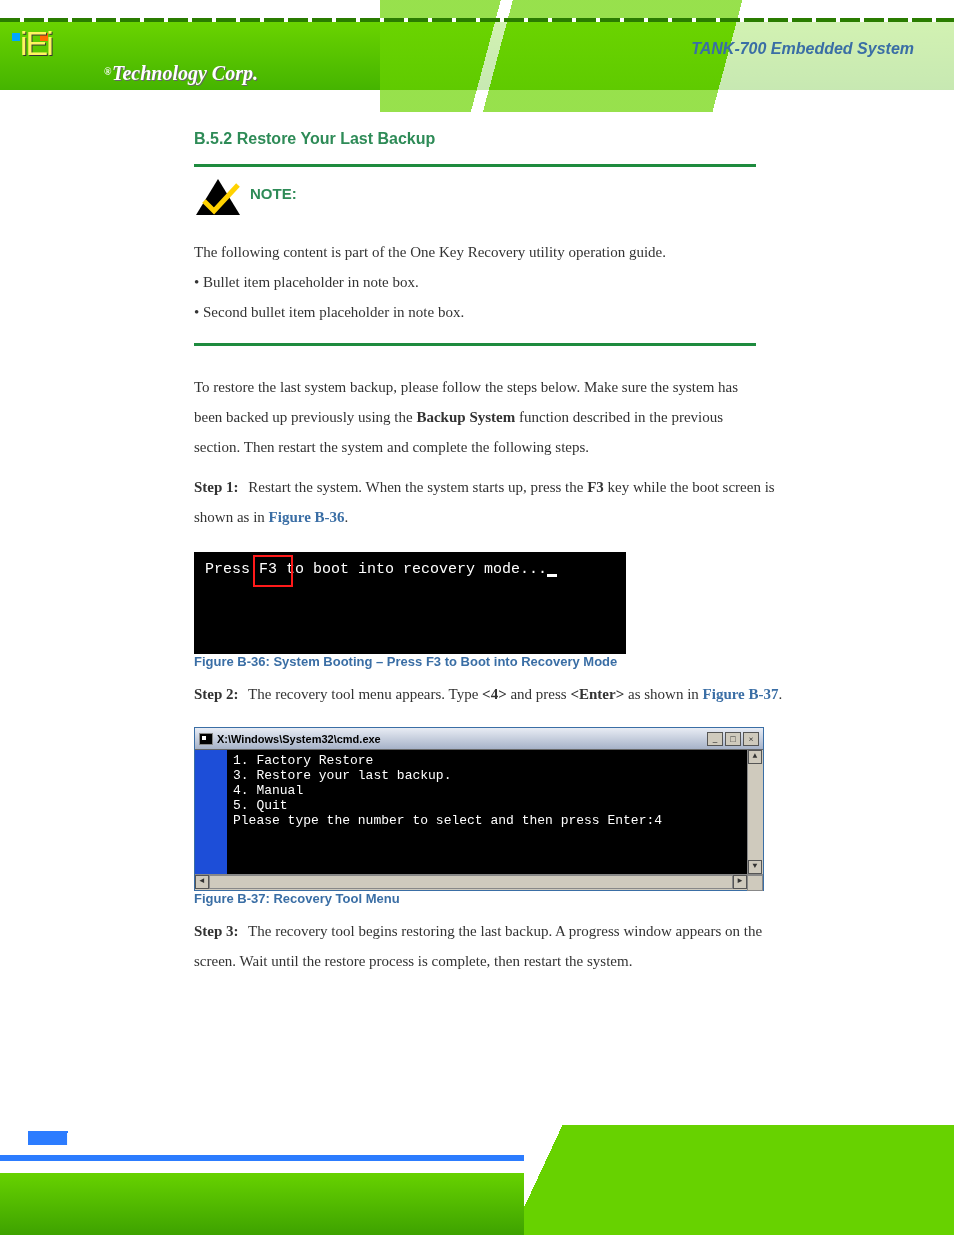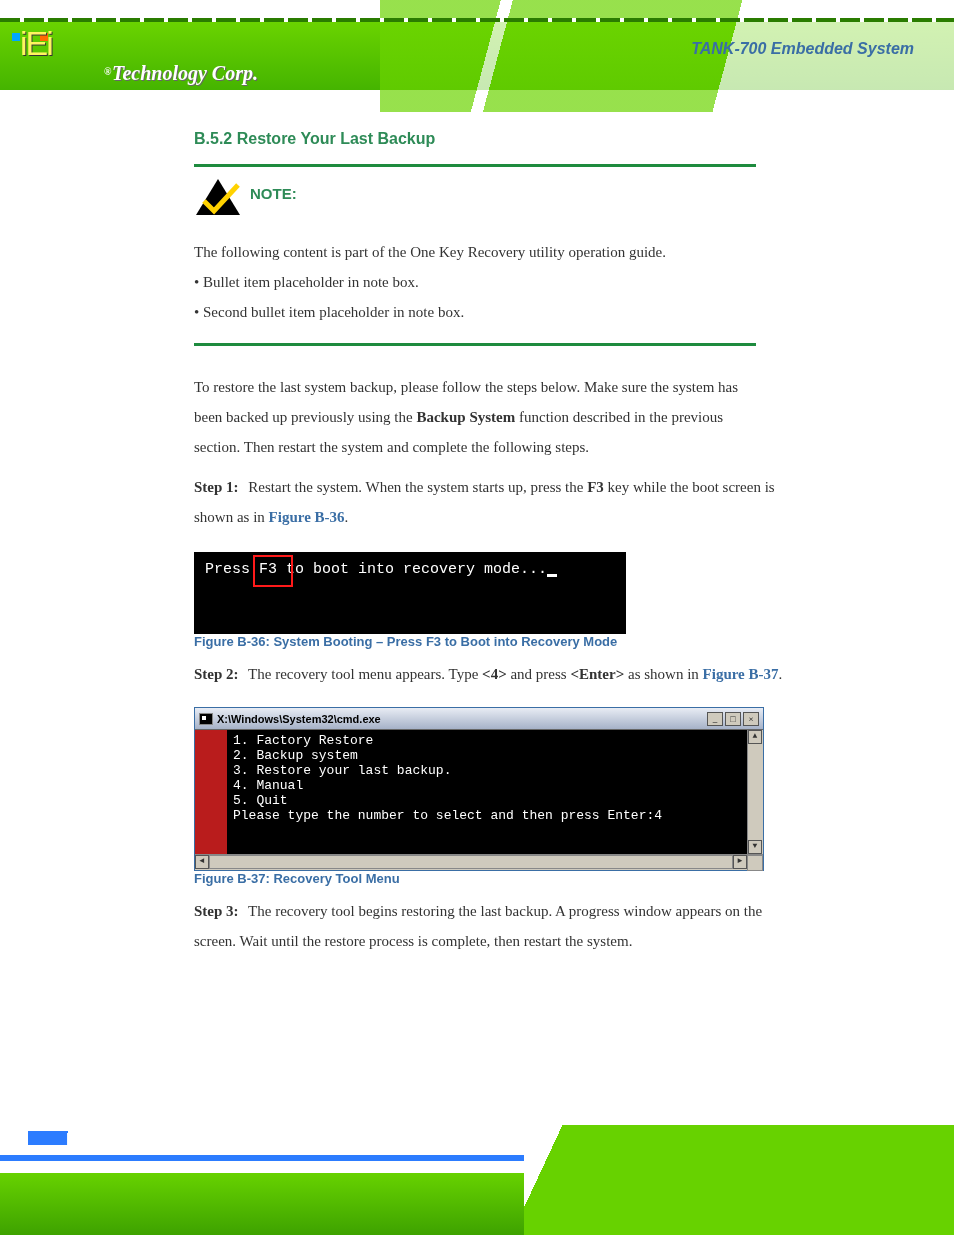--- a/index.html
+++ b/index.html
@@ -38,30 +38,30 @@
   .note-body { font-size:15px; line-height:2.0; color:#333; margin-top:16px; width:560px;}
 
   .body-text { font-size:15px; line-height:2.0; margin-top:26px; width:560px; }
   .body-text b { font-weight:700; }
   .step { font-size:15px; line-height:2.0; margin-top:10px; width:600px; }
   .step b.num { font-weight:700; margin-right:6px;text-align:right;}
   .step b.key { font-weight:700;}
   .fig-ref { color:#3a6ea5; font-weight:700;}
 
   
-  .fig1 { margin-top:20px; width:432px; height:82px; border:1px solid #000;
+  .fig1 { margin-top:20px; width:432px; height:102px; border:1px solid #000;
     background:#000; padding:8px 10px 0 10px; color:#fff;
     font-family:Consolas,"Courier New",monospace; font-size:15px; position:relative;}
   .f3-box { border:2px solid #ff1a1a; position:absolute; top:2px; left:58px; width:40px; height:32px;}
   .cursor { display:inline-block; width:10px; height:3px; background:#fff; vertical-align:-4px;}
   .fig-caption { color:#3a6ea5; font-family:Arial,Helvetica,sans-serif; font-weight:700;
     font-size:13px; }
 
   
-  .fig2 { margin-top:18px; width:570px; background:#b91c1c; border:1px solid #3a6ea5;
+  .fig2 { margin-top:18px; width:570px; background:#1d4ed8; border:1px solid #3a6ea5;
     font-family:Consolas,"Courier New",monospace; font-size:13px;}
   .fig2-title { height:22px; background:linear-gradient(#e8ecf4,#a6b2c8);
     border-bottom:1px solid #666; display:flex; align-items:center; padding:0 4px;}
   .cmd-ico { display:inline-block; width:14px; height:12px; background:#000; border:1px solid #888; margin-right:4px;}
   .cmd-ico:before{content:"";display:block;width:4px;height:4px;background:#fff;margin:2px 0 0 2px;}
   .fig2-title-text { font-family:Tahoma,Arial,sans-serif; font-size:11px; font-weight:700; color:#000; flex:1;}
   .win-btn { width:16px; height:14px; margin-left:2px; background:#cfcabd; border:1px solid #555;
     font-family:Tahoma; font-size:9px; text-align:center; line-height:12px; font-weight:700;}
   .fig2-body { display:flex;padding-left:32px; }
   .fig2-con { flex:1; min-height:124px; background:#000; color:#fff; padding:4px 6px; line-height:1.15;}
@@ -148,21 +148,20 @@
     <div class="fig2-title">
       <span class="cmd-ico"></span>
       <span class="fig2-title-text">X:\Windows\System32\cmd.exe</span>
       <span class="win-btn">_</span>
       <span class="win-btn">□</span>
       <span class="win-btn">×</span>
     </div>
     <div class="fig2-body">
       <div class="fig2-con">
         <div>1. Factory Restore</div>
-        <div>2. Backup system</div>
         <div>3. Restore your last backup.</div>
         <div>4. Manual</div>
         <div>5. Quit</div>
         <div>Please type the number to select and then press Enter:4</div>
       </div>
       <div class="vsb">
         <div class="arr up">▲</div>
         <div class="arr dn">▼</div>
       </div>
     </div>

